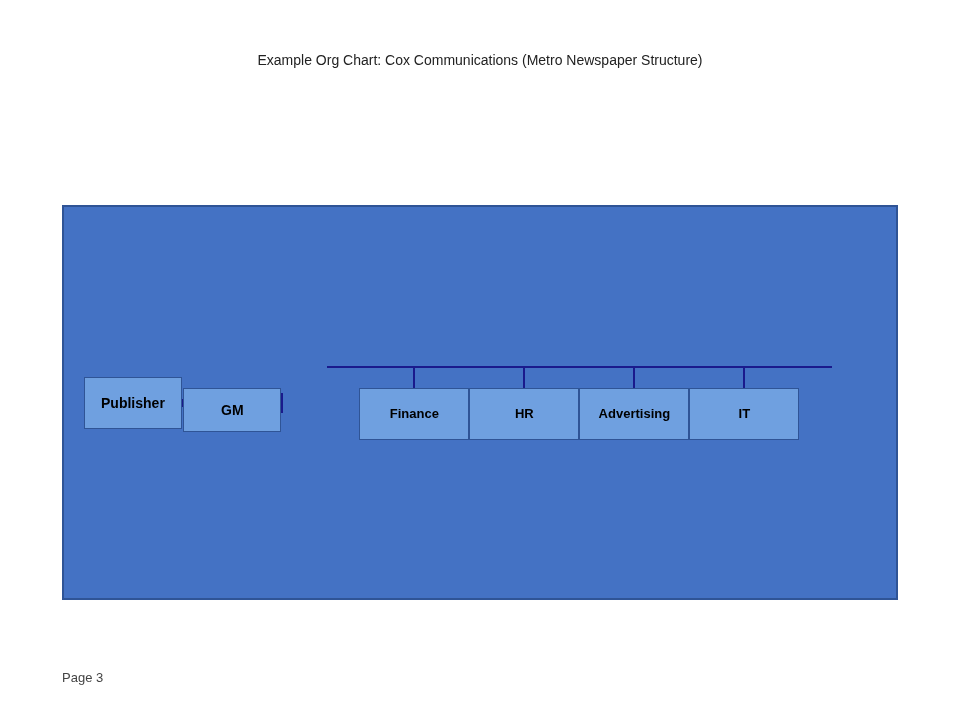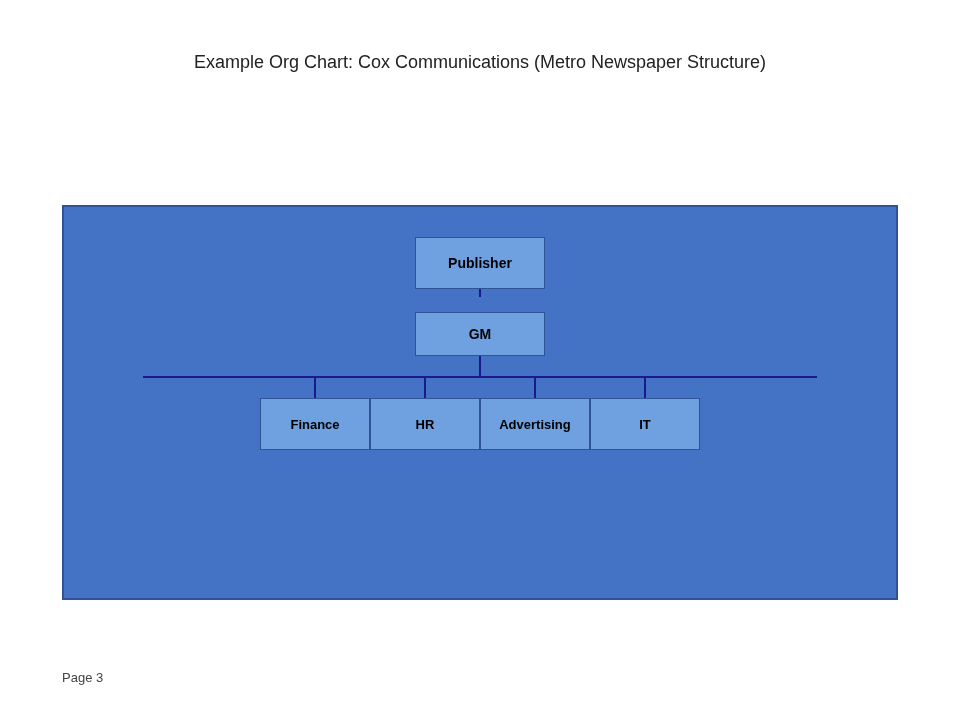--- a/index.html
+++ b/index.html
@@ -9,36 +9,36 @@
       font-family: Arial, sans-serif;
       width: 960px;
       height: 720px;
       position: relative;
       overflow: hidden;
     }
 
     .page-title {
       text-align: center;
       padding-top: 52px;
-      font-size: 18px;
+      font-size: 14px;
       color: #222;
       font-weight: normal;
     }
 
     .org-chart-container {
       position: absolute;
       top: 205px;
       left: 62px;
       right: 62px;
       bottom: 120px;
       background: #4472c4;
       border: 2px solid #2f5496;
       padding: 30px 20px;
       display: flex;
-      flex-direction: column;
+      flex-direction: row;
       align-items: center;
     }
 
     .node {
       background: #6fa0e0;
       border: 1.5px solid #2f5496;
       color: #000;
       font-size: 14px;
       font-weight: bold;
       text-align: center;

